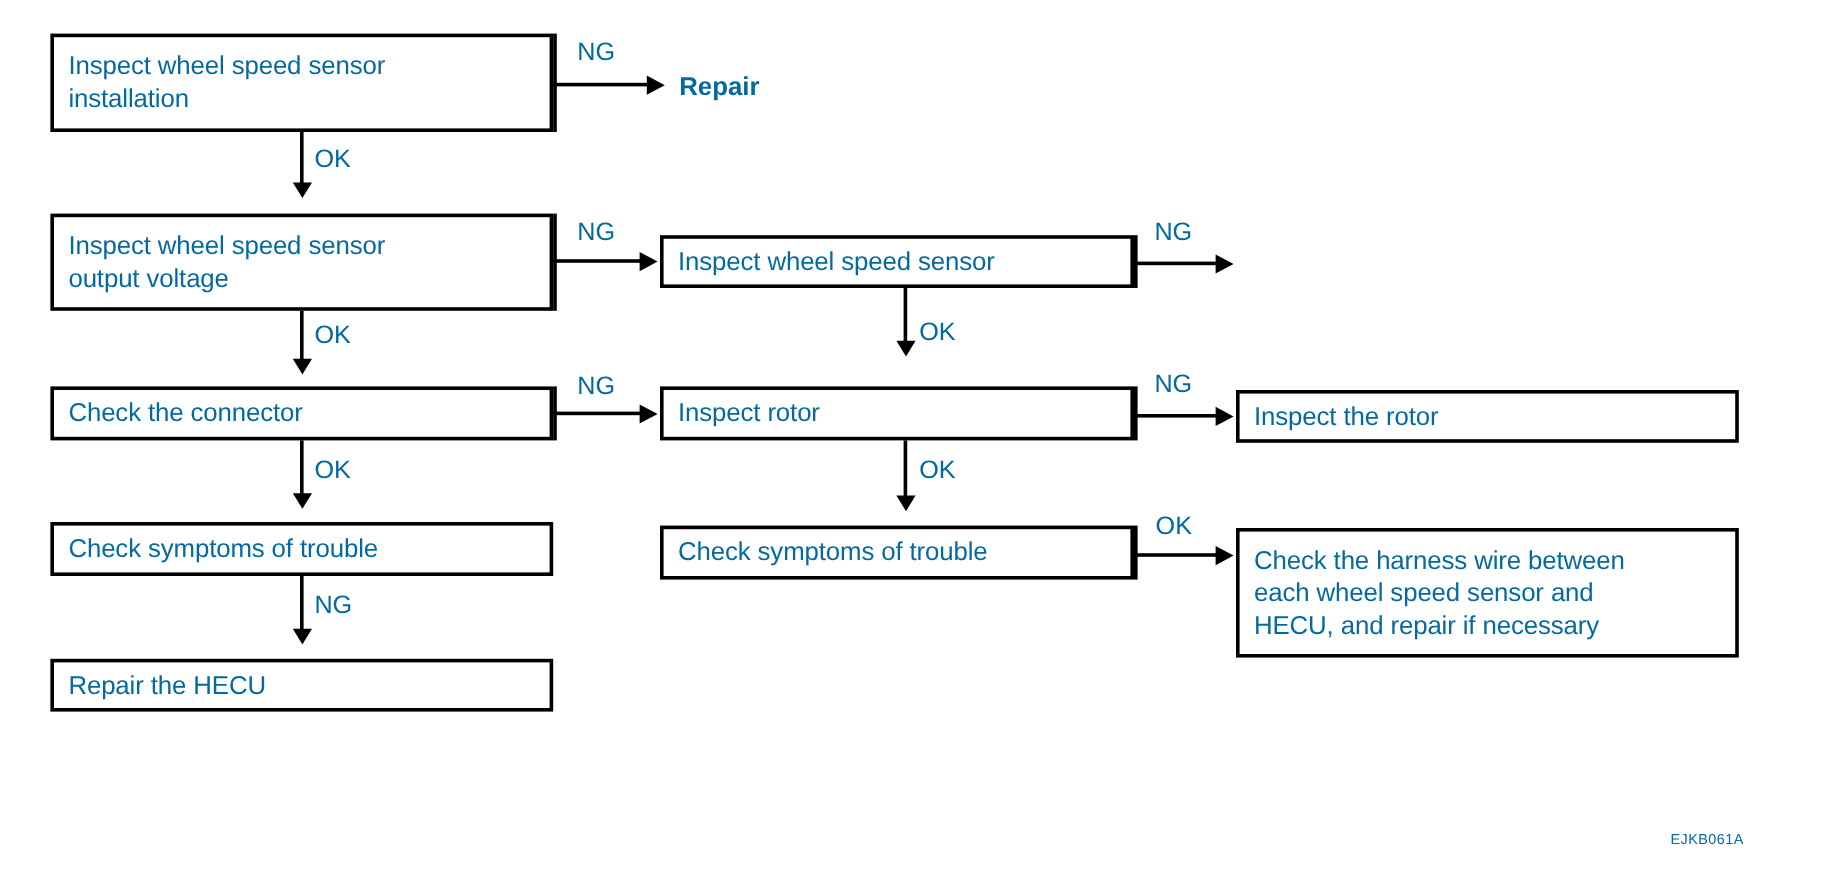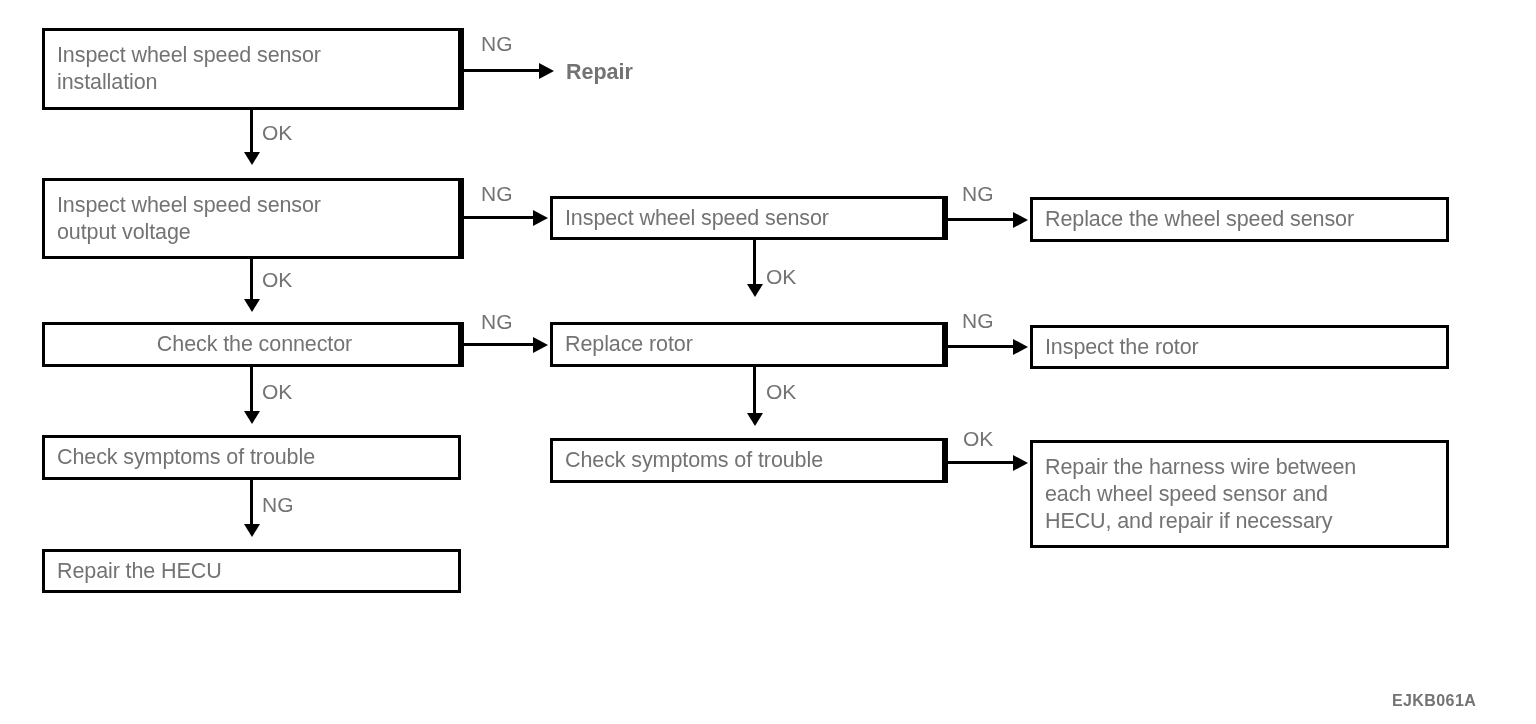--- a/index.html
+++ b/index.html
@@ -7,21 +7,21 @@
     margin: 0;
     padding: 0;
     background: #ffffff;
   }
   #canvas {
     position: relative;
     width: 1536px;
     height: 724px;
     background: #ffffff;
     font-family: "Liberation Sans", sans-serif;
-    color: #737373;
+    color: #0369a1;
     overflow: hidden;
   }
   
   .box {
     position: absolute;
     box-sizing: border-box;
     border: 3px solid #000000;
     background: #ffffff;
     display: flex;
     flex-direction: column;
@@ -74,22 +74,22 @@
     position: absolute;
     width: 0;
     height: 0;
     border-top: 8px solid transparent;
     border-bottom: 8px solid transparent;
     border-left: 15px solid #000000;
   }
   
   .figure-id {
     position: absolute;
-    font-size: 16px;
-    font-weight: bold;
+    font-size: 12px;
+    font-weight: normal;
     letter-spacing: 0.4px;
     white-space: nowrap;
   }
 </style>
 </head>
 <body>
 
 <div id="canvas">
 
   <div class="box" style="left:42px; top:28px; width:419px; height:82px;">
@@ -120,43 +120,40 @@
 
   <div class="box" style="left:550px; top:196px; width:395px; height:44px;">
     <div class="txt">Inspect wheel speed sensor</div>
   </div>
 
   <div class="vline" style="left:945px; top:196px; height:44px;"></div>
   <div class="hline" style="left:945px; top:218px; width:70px;"></div>
   <div class="arrow-right" style="left:1013px; top:211.5px;"></div>
   <div class="edge-label" style="left:962px; top:183px;">NG</div>
 
-  <div class="box" style="left:1030px; top:197px; width:419px; height:45px;">
-    <div class="txt">Replace the wheel speed sensor</div>
-  </div>
 
   <div class="vline" style="left:250px; top:259px; height:44px;"></div>
   <div class="arrow-down" style="left:243.5px; top:299px;"></div>
   <div class="edge-label" style="left:262px; top:269px;">OK</div>
 
   <div class="vline" style="left:753px; top:240px; height:48px;"></div>
   <div class="arrow-down" style="left:746.5px; top:284px;"></div>
   <div class="edge-label" style="left:766px; top:266px;">OK</div>
 
-  <div class="box" style="left:42px; top:322px; width:419px; height:45px;text-align:center;">
+  <div class="box" style="left:42px; top:322px; width:419px; height:45px;">
     <div class="txt">Check the connector</div>
   </div>
 
   <div class="vline" style="left:461px; top:322px; height:45px;"></div>
   <div class="hline" style="left:461px; top:343px; width:74px;"></div>
   <div class="arrow-right" style="left:533px; top:336.5px;"></div>
   <div class="edge-label" style="left:481px; top:311px;">NG</div>
 
   <div class="box" style="left:550px; top:322px; width:395px; height:45px;">
-    <div class="txt">Replace rotor</div>
+    <div class="txt">Inspect rotor</div>
   </div>
 
   <div class="vline" style="left:945px; top:322px; height:45px;"></div>
   <div class="hline" style="left:945px; top:345px; width:70px;"></div>
   <div class="arrow-right" style="left:1013px; top:338.5px;"></div>
   <div class="edge-label" style="left:962px; top:310px;">NG</div>
 
   <div class="box" style="left:1030px; top:325px; width:419px; height:44px;">
     <div class="txt">Inspect the rotor</div>
   </div>
@@ -176,21 +173,21 @@
   <div class="box" style="left:550px; top:438px; width:395px; height:45px;">
     <div class="txt">Check symptoms of trouble</div>
   </div>
 
   <div class="vline" style="left:945px; top:438px; height:45px;"></div>
   <div class="hline" style="left:945px; top:461px; width:70px;"></div>
   <div class="arrow-right" style="left:1013px; top:454.5px;"></div>
   <div class="edge-label" style="left:963px; top:428px;">OK</div>
 
   <div class="box" style="left:1030px; top:440px; width:419px; height:108px;">
-    <div class="txt">Repair the harness wire between
+    <div class="txt">Check the harness wire between
 each wheel speed sensor and
 HECU, and repair if necessary</div>
   </div>
 
   <div class="vline" style="left:250px; top:480px; height:48px;"></div>
   <div class="arrow-down" style="left:243.5px; top:524px;"></div>
   <div class="edge-label" style="left:262px; top:494px;">NG</div>
 
   <div class="box" style="left:42px; top:549px; width:419px; height:44px;">
     <div class="txt">Repair the HECU</div>

